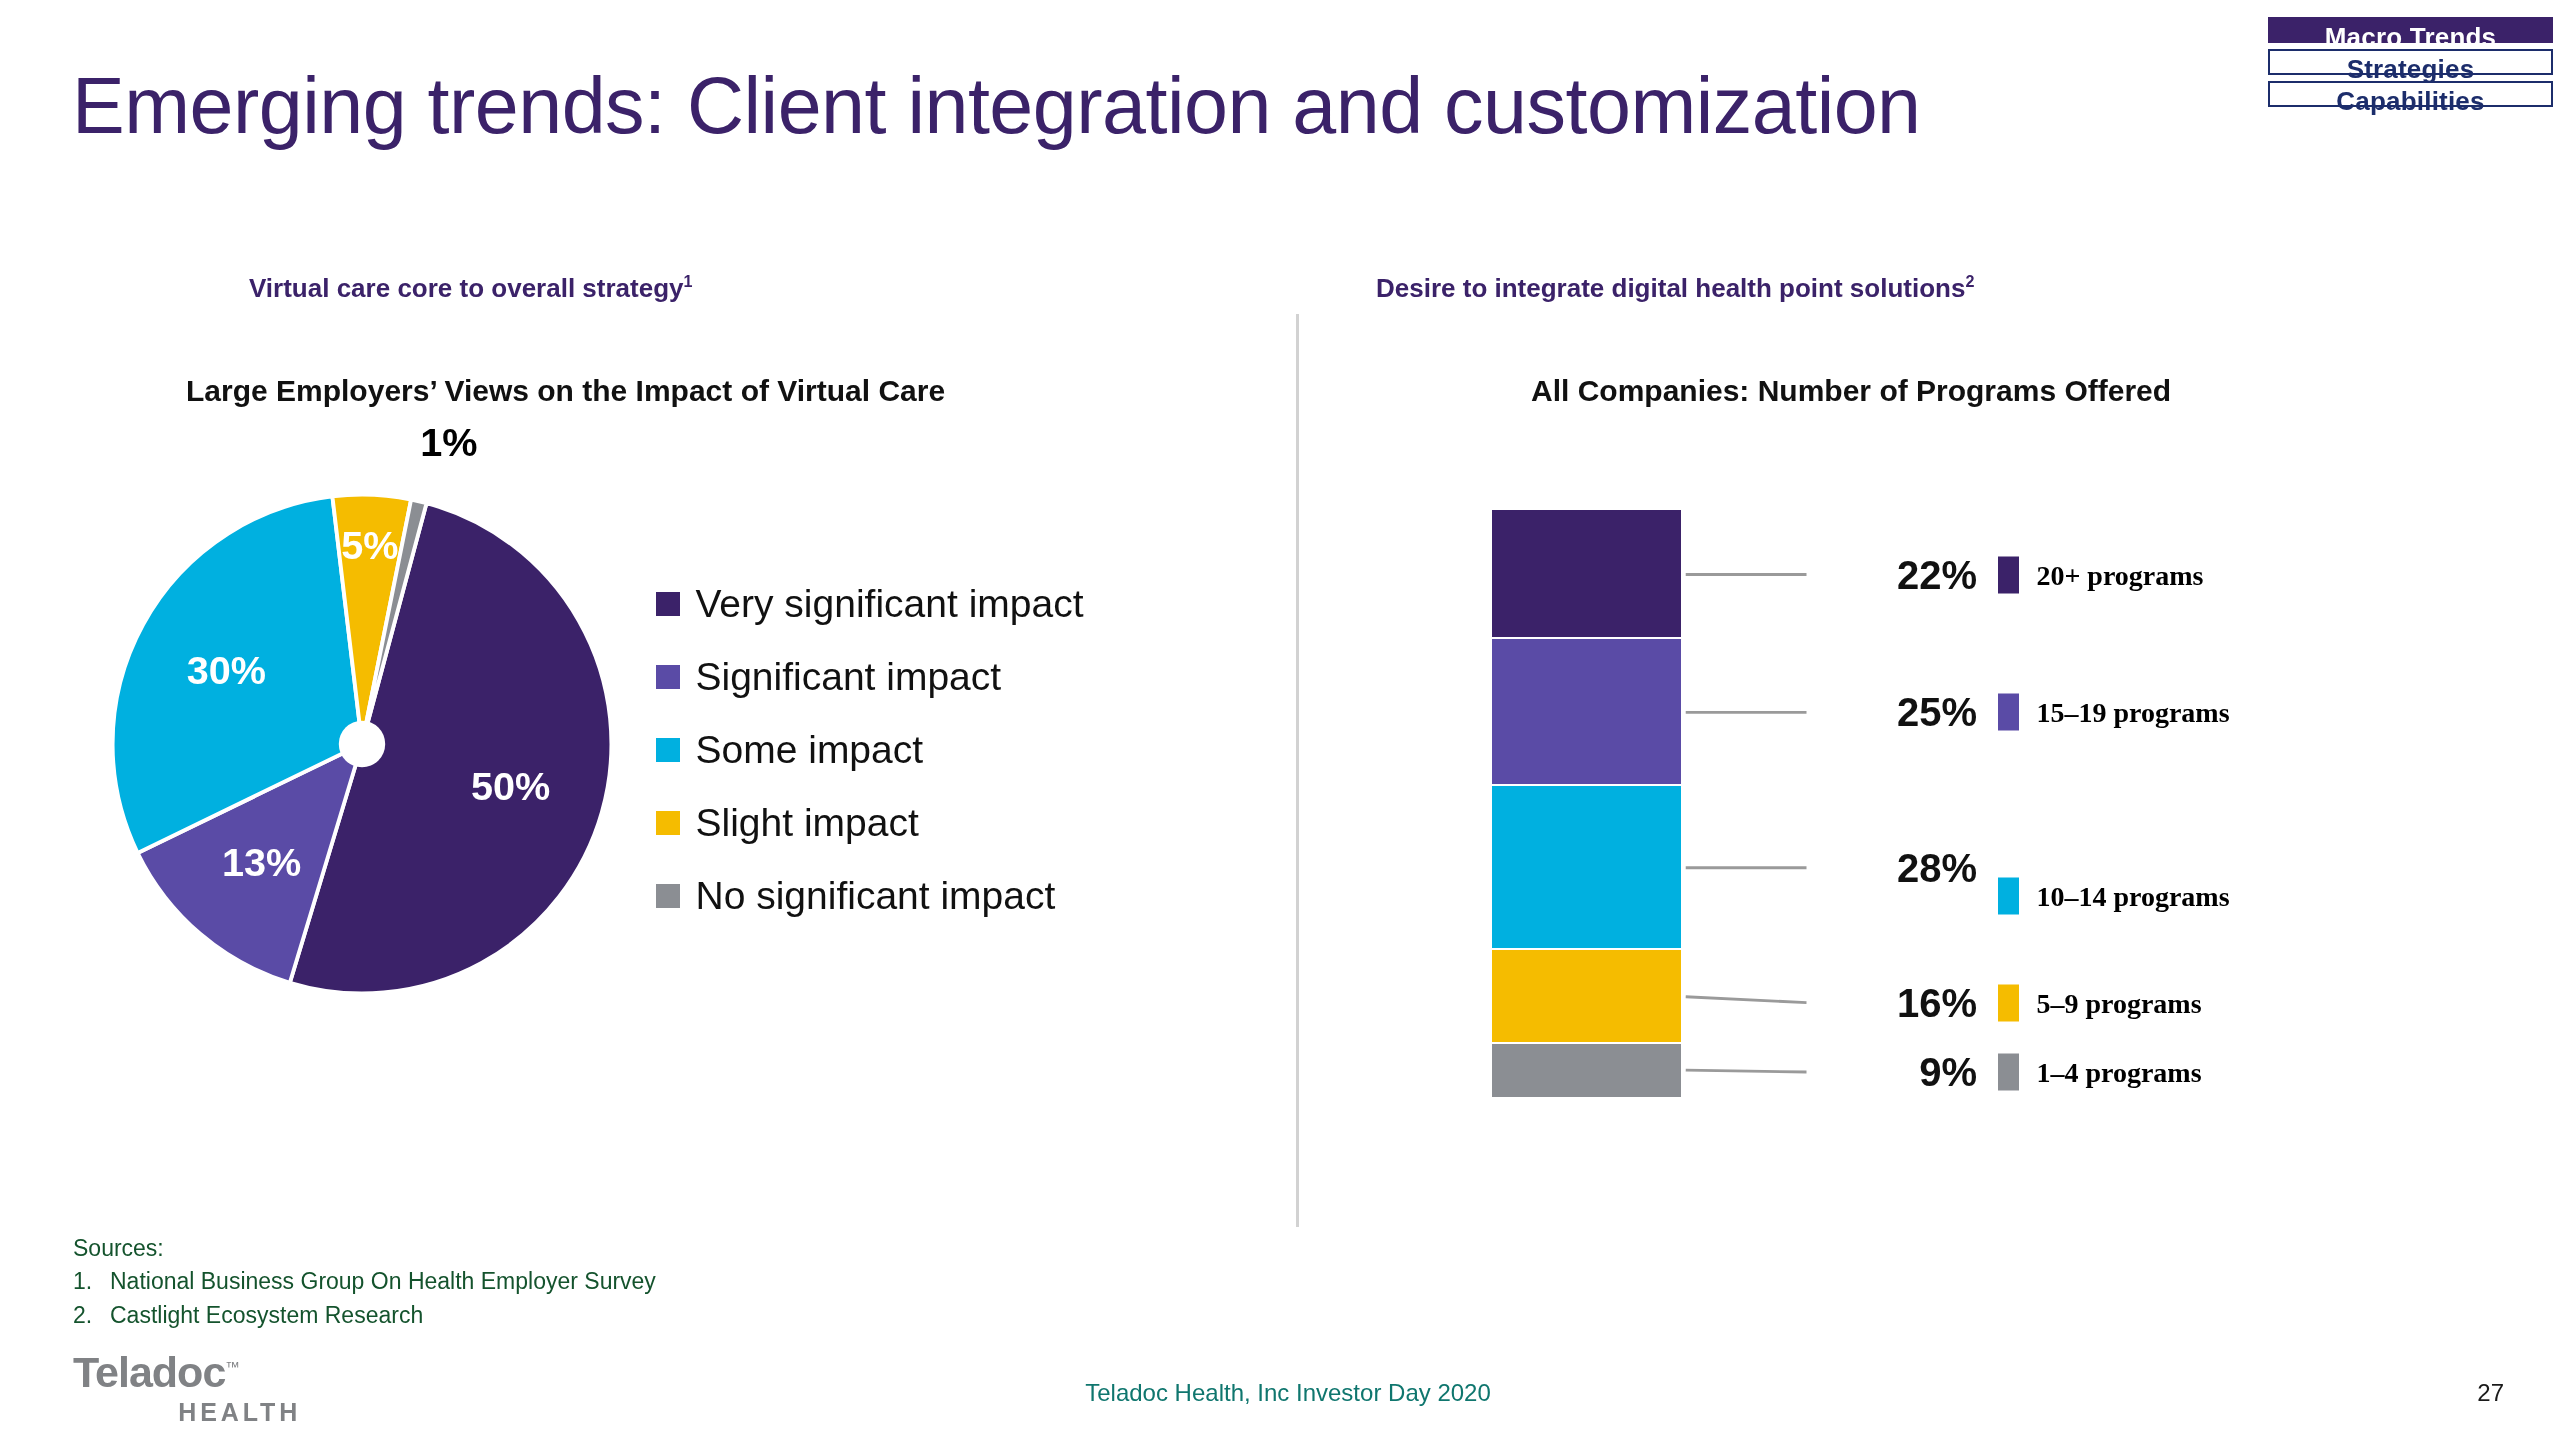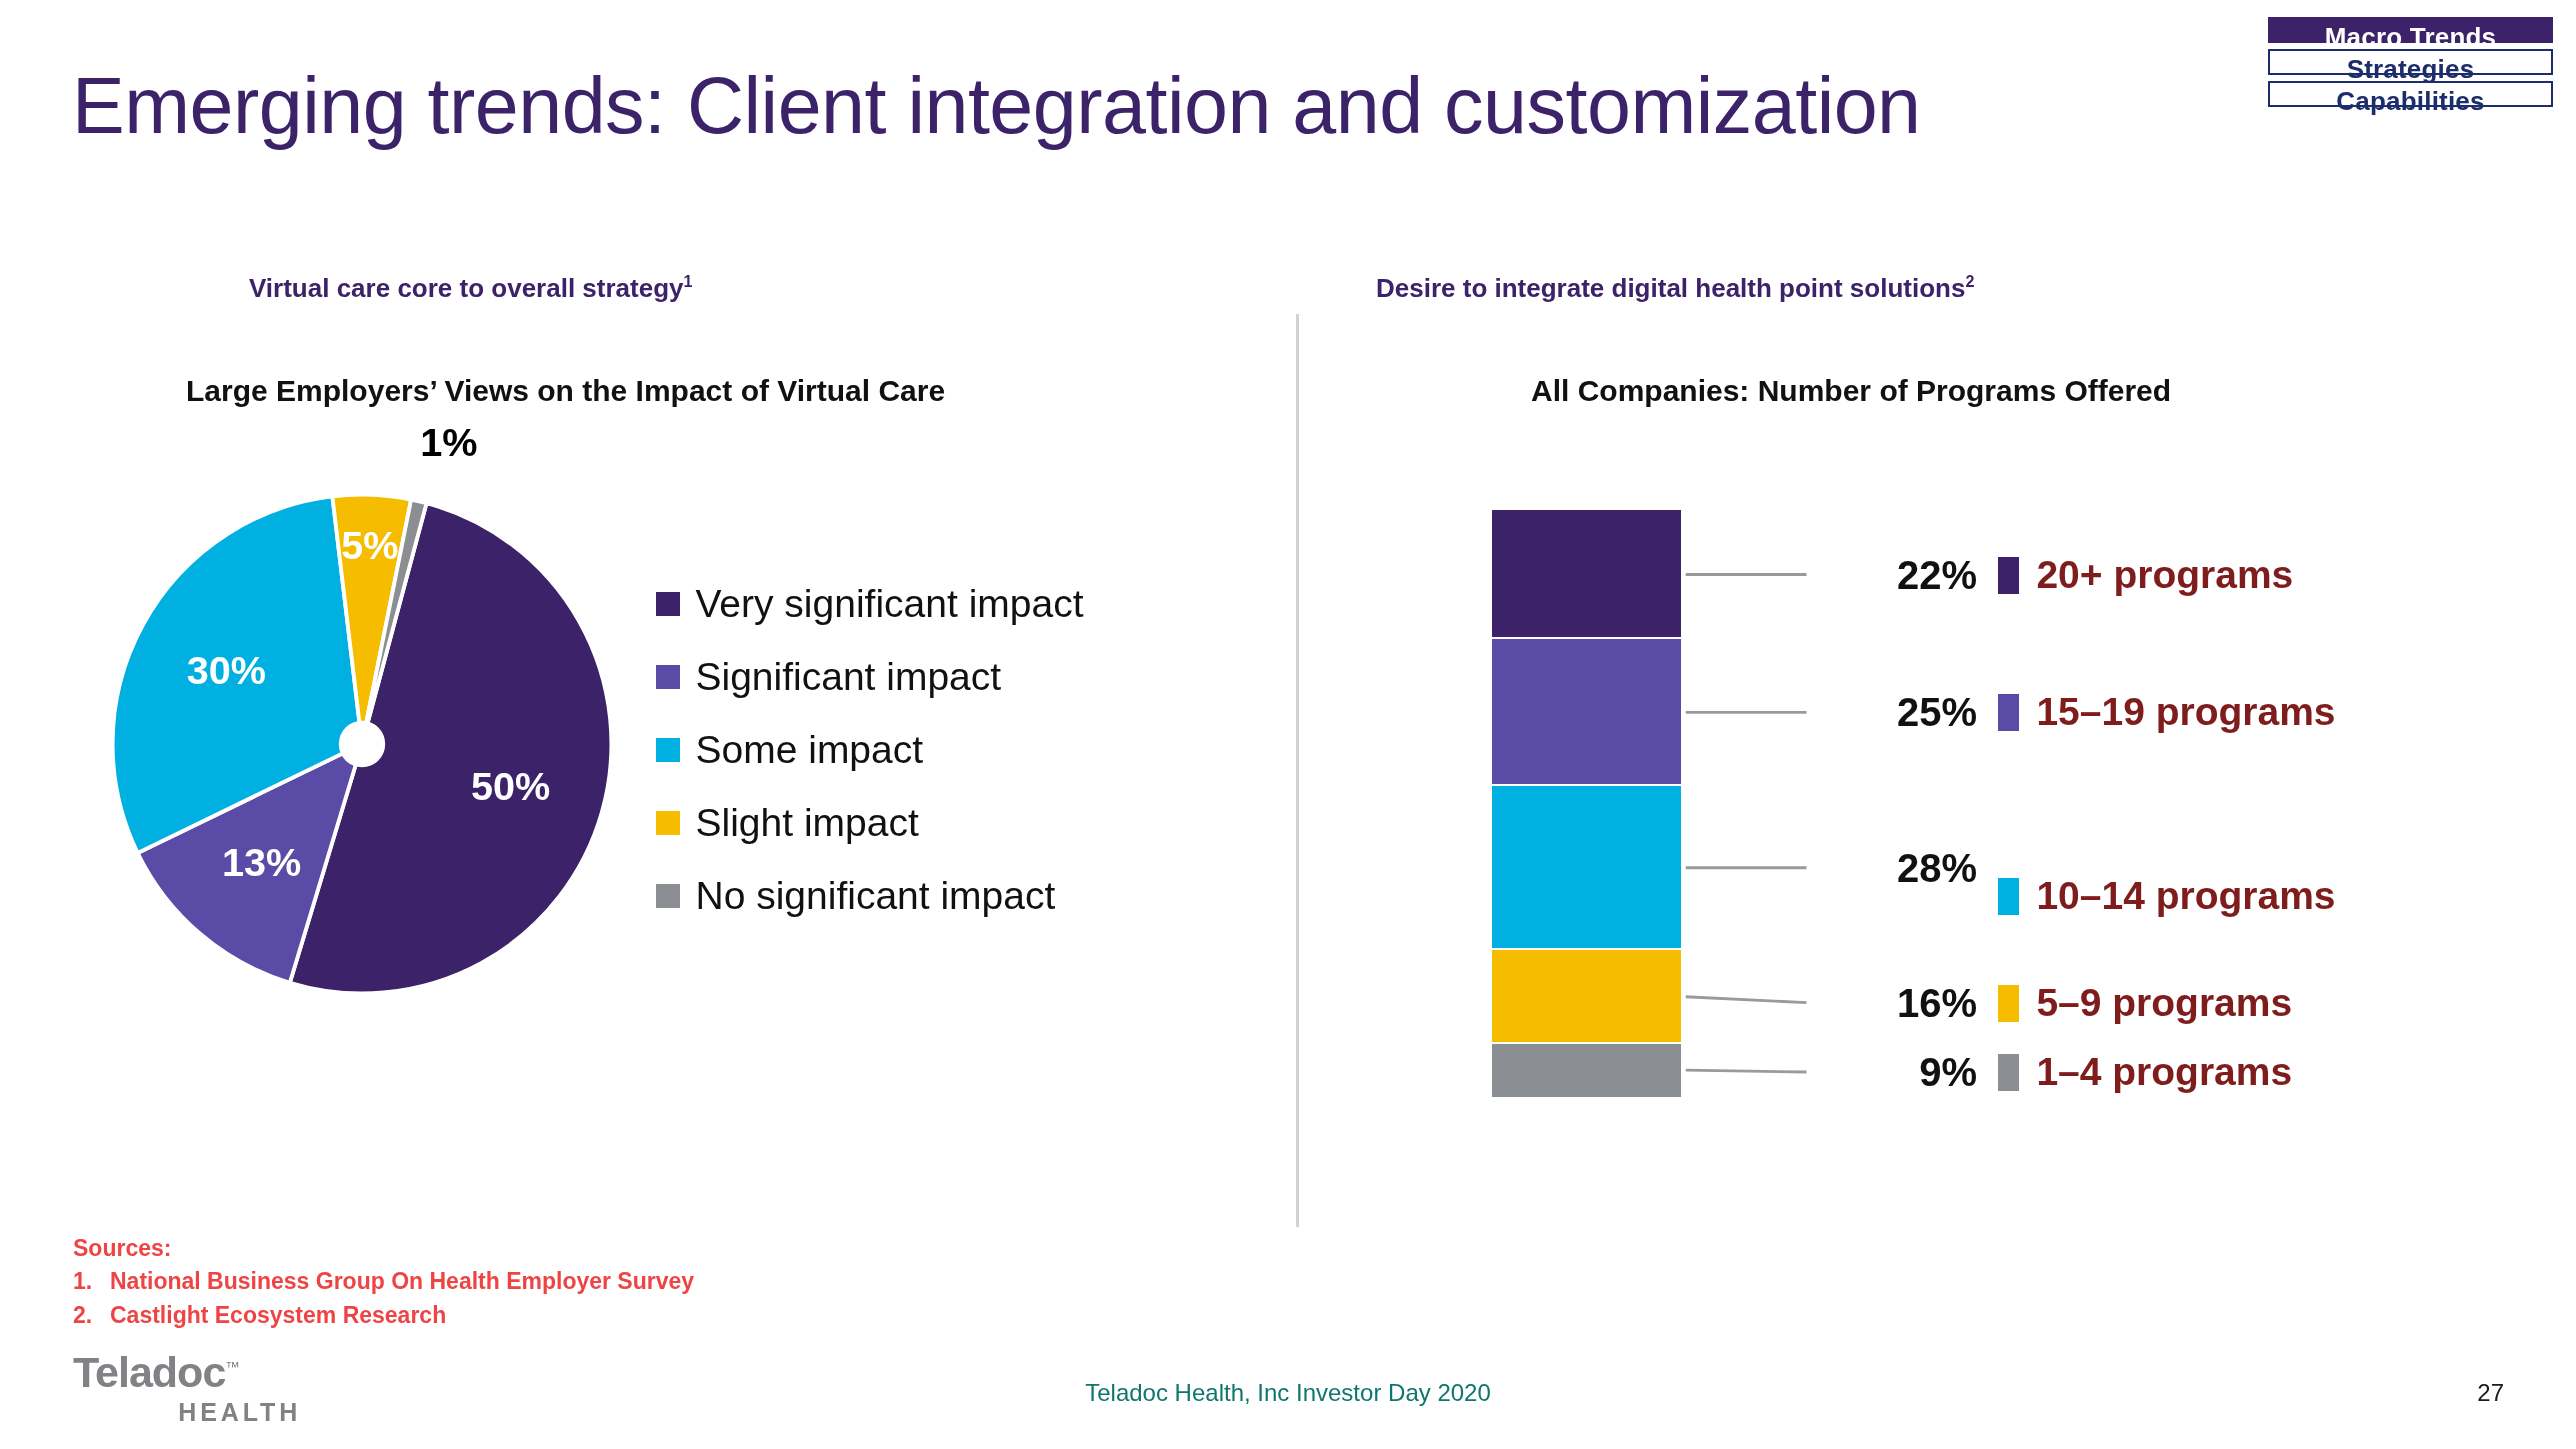--- a/index.html
+++ b/index.html
@@ -193,24 +193,25 @@
     left: 0;
     transform: translateY(-50%);
   }
   #bar-legend .legend-swatch {
     width: 21px;
     height: 37px;
     flex: 0 0 auto;
     margin-right: 17.4px;
   }
   #bar-legend .legend-label {
-    font-size: 39px;
-    font-weight: bold;
-    color: #7f1d1d;
-    white-space: nowrap;
+    font-size: 28px;
+    font-weight: bold;
+    color: #000000;
+    white-space: nowrap;
+    font-family: Liberation Serif, serif;
   }
 
   
   #sources {
     position: absolute;
     left: 73px;
     top: 1232px;
     color: #9a9a9a;
     font-size: 23px;
     line-height: 1.45;
@@ -374,21 +375,21 @@
       <div class="legend-row" style="top: 462px;">
         <span class="legend-swatch" style="background: rgb(245, 188, 0);"></span>
         <span class="legend-label">5–9 programs</span>
       </div>
       <div class="legend-row" style="top: 531px;">
         <span class="legend-swatch" style="background: rgb(139, 142, 147);"></span>
         <span class="legend-label">1–4 programs</span>
       </div>
     </div>
 
-  <div id="sources" style="color: #ef4444; font-weight: bold;">
+  <div id="sources" style="color: #14532d;">
     <div class="src-line">Sources:</div>
     <div class="src-line">
       <span class="src-num">1.</span><span>National Business Group On Health Employer Survey</span>
     </div>
     <div class="src-line">
       <span class="src-num">2.</span><span>Castlight Ecosystem Research</span>
     </div>
   </div>
 
   <div id="logo">

